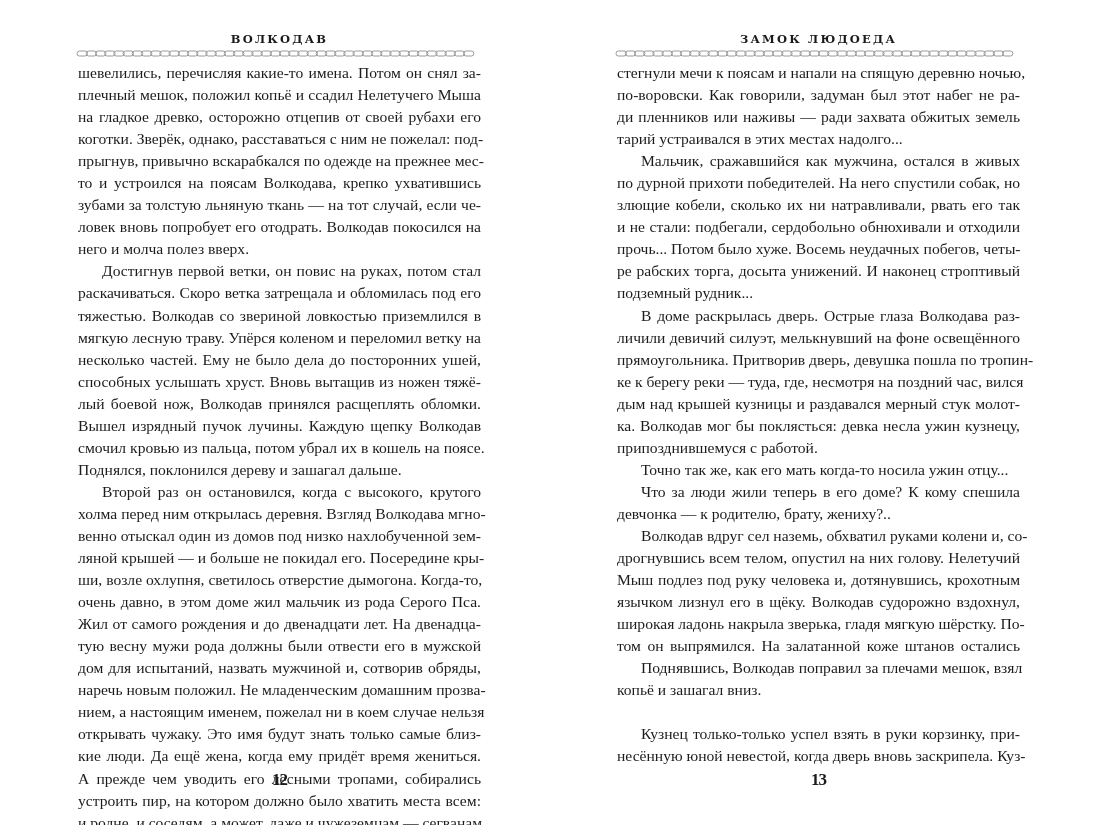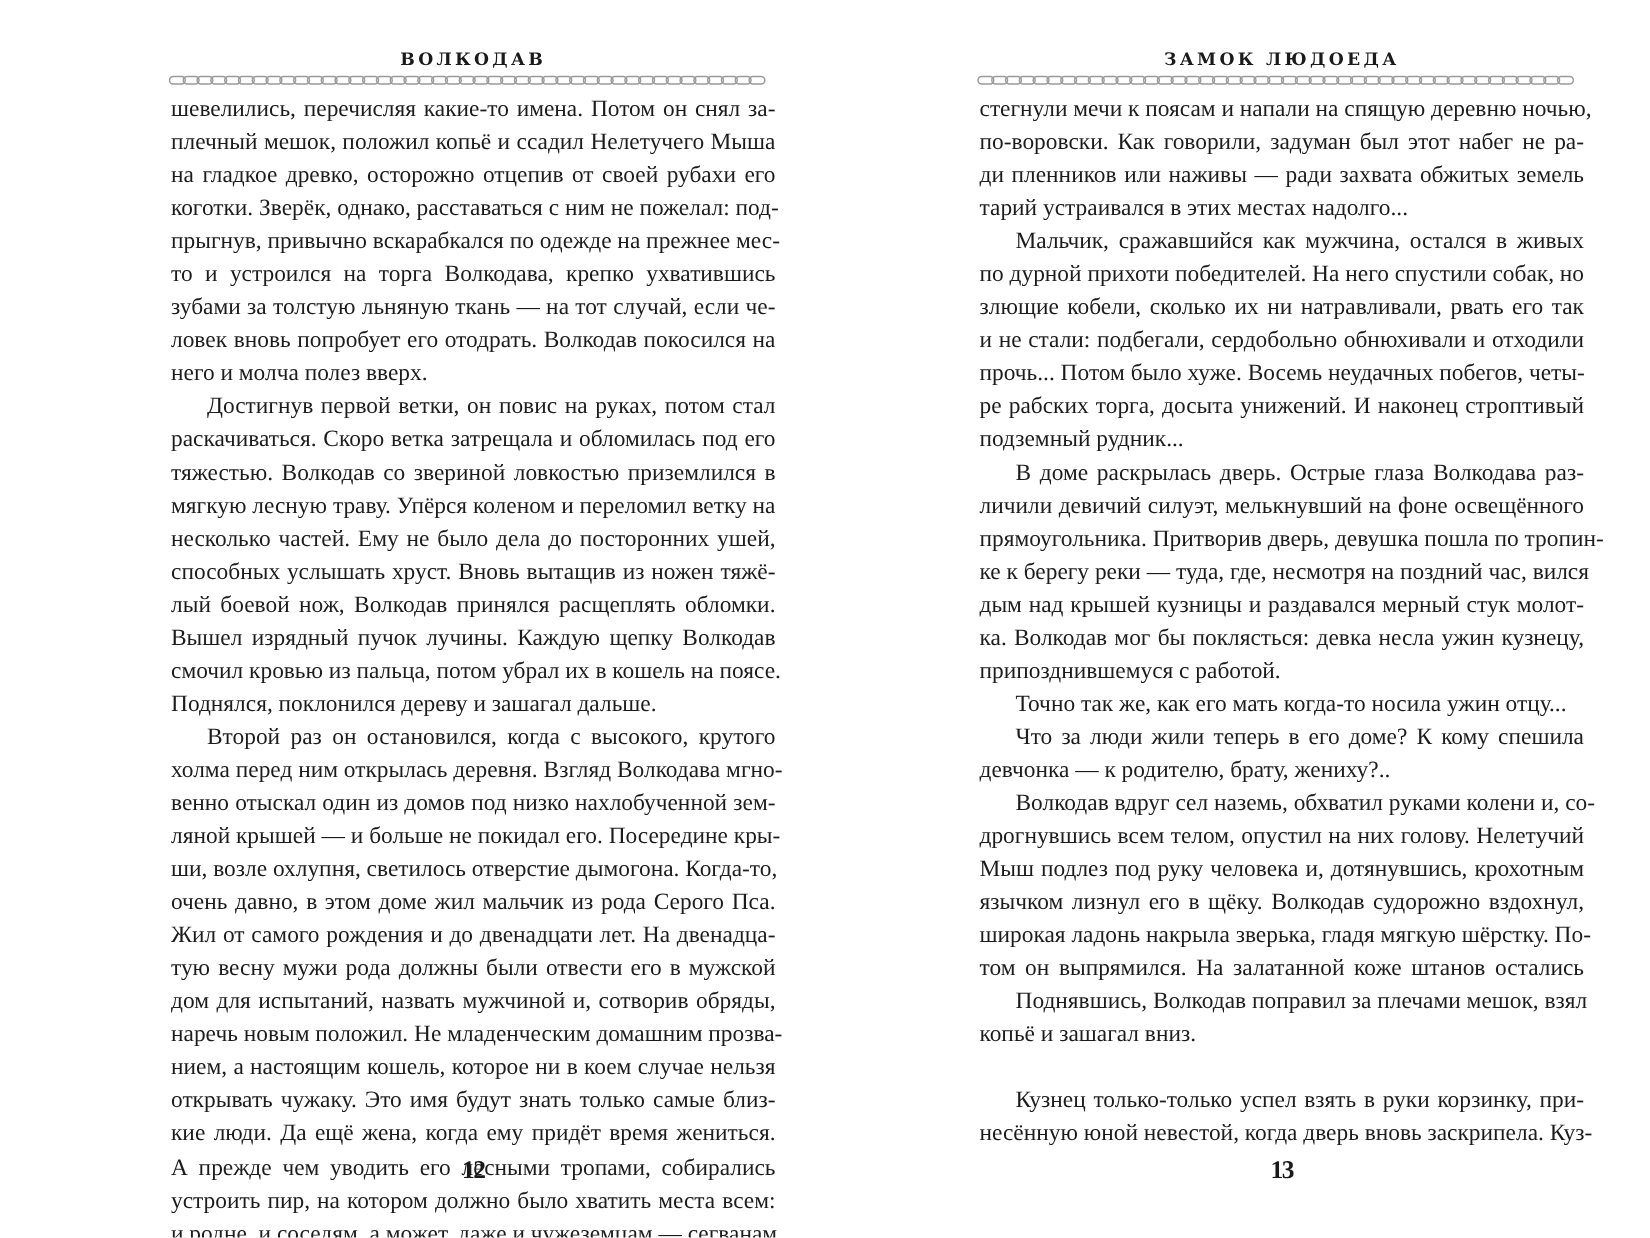--- a/index.html
+++ b/index.html
@@ -1,21 +1,20 @@
 <!DOCTYPE html>
 <html><head>
   <meta charset="utf-8">
   <style>
     html, body { margin: 0; padding: 0; background: #ffffff; }
     body { width: 1100px; height: 825px; position: relative; overflow: hidden; }
     .page {
       position: absolute; top: 0; height: 825px;
       font-family: "Liberation Serif", "DejaVu Serif", serif;
       color: #1c1c1c;
-      margin-left: 36px;
     }
     .page.left { left: 78px; width: 403px; }
     .page.right { left: 617px; width: 403px; }
     .running-head {
       position: absolute; top: 32px; left: 0; width: 100%;
       text-align: center;
       font-family: "DejaVu Serif", serif;
       font-weight: bold; font-size: 11.5px; letter-spacing: 2.2px;
       color: #1a1a1a;
     }
@@ -86,21 +85,21 @@
       <rect x="368.9999999999997" y="1" width="10.5" height="5" rx="2.5" ry="2.5" fill="none" stroke="#9a9a9a" stroke-width="1"></rect>
       <rect x="378.1999999999997" y="1" width="10.5" height="5" rx="2.5" ry="2.5" fill="none" stroke="#9a9a9a" stroke-width="1"></rect>
       <rect x="387.3999999999997" y="1" width="10.5" height="5" rx="2.5" ry="2.5" fill="none" stroke="#9a9a9a" stroke-width="1"></rect>
     </svg>
   <div class="text">
       <span class="ln ">шевелились, перечисляя какие-то имена. Потом он снял за-</span>
       <span class="ln ">плечный мешок, положил копьё и ссадил Нелетучего Мыша</span>
       <span class="ln ">на гладкое древко, осторожно отцепив от своей рубахи его</span>
       <span class="ln ">коготки. Зверёк, однако, расставаться с ним не пожелал: под-</span>
       <span class="ln ">прыгнув, привычно вскарабкался по одежде на прежнее мес-</span>
-      <span class="ln ">то и устроился на торга Волкодава, крепко ухватившись</span>
+      <span class="ln ">то и устроился на поясам Волкодава, крепко ухватившись</span>
       <span class="ln ">зубами за толстую льняную ткань — на тот случай, если че-</span>
       <span class="ln ">ловек вновь попробует его отодрать. Волкодав покосился на</span>
       <span class="ln end">него и молча полез вверх.</span>
       <span class="ln ind">Достигнув первой ветки, он повис на руках, потом стал</span>
       <span class="ln ">раскачиваться. Скоро ветка затрещала и обломилась под его</span>
       <span class="ln ">тяжестью. Волкодав со звериной ловкостью приземлился в</span>
       <span class="ln ">мягкую лесную траву. Упёрся коленом и переломил ветку на</span>
       <span class="ln ">несколько частей. Ему не было дела до посторонних ушей,</span>
       <span class="ln ">способных услышать хруст. Вновь вытащив из ножен тяжё-</span>
       <span class="ln ">лый боевой нож, Волкодав принялся расщеплять обломки.</span>
@@ -110,21 +109,21 @@
       <span class="ln ind">Второй раз он остановился, когда с высокого, крутого</span>
       <span class="ln ">холма перед ним открылась деревня. Взгляд Волкодава мгно-</span>
       <span class="ln ">венно отыскал один из домов под низко нахлобученной зем-</span>
       <span class="ln ">ляной крышей — и больше не покидал его. Посередине кры-</span>
       <span class="ln ">ши, возле охлупня, светилось отверстие дымогона. Когда-то,</span>
       <span class="ln ">очень давно, в этом доме жил мальчик из рода Серого Пса.</span>
       <span class="ln ">Жил от самого рождения и до двенадцати лет. На двенадца-</span>
       <span class="ln ">тую весну мужи рода должны были отвести его в мужской</span>
       <span class="ln ">дом для испытаний, назвать мужчиной и, сотворив обряды,</span>
       <span class="ln ">наречь новым положил. Не младенческим домашним прозва-</span>
-      <span class="ln ">нием, а настоящим кошель, которое ни в коем случае нельзя</span>
+      <span class="ln ">нием, а настоящим именем, пожелал ни в коем случае нельзя</span>
       <span class="ln ">открывать чужаку. Это имя будут знать только самые близ-</span>
       <span class="ln ">кие люди. Да ещё жена, когда ему придёт время жениться.</span>
       <span class="ln ">А прежде чем уводить его лесными тропами, собирались</span>
       <span class="ln ">устроить пир, на котором должно было хватить места всем:</span>
       <span class="ln ">и родне, и соседям, а может, даже и чужеземцам — сегванам</span>
     </div>
   <div class="page-number">12</div>
 </div>
 
 <div class="page right">

